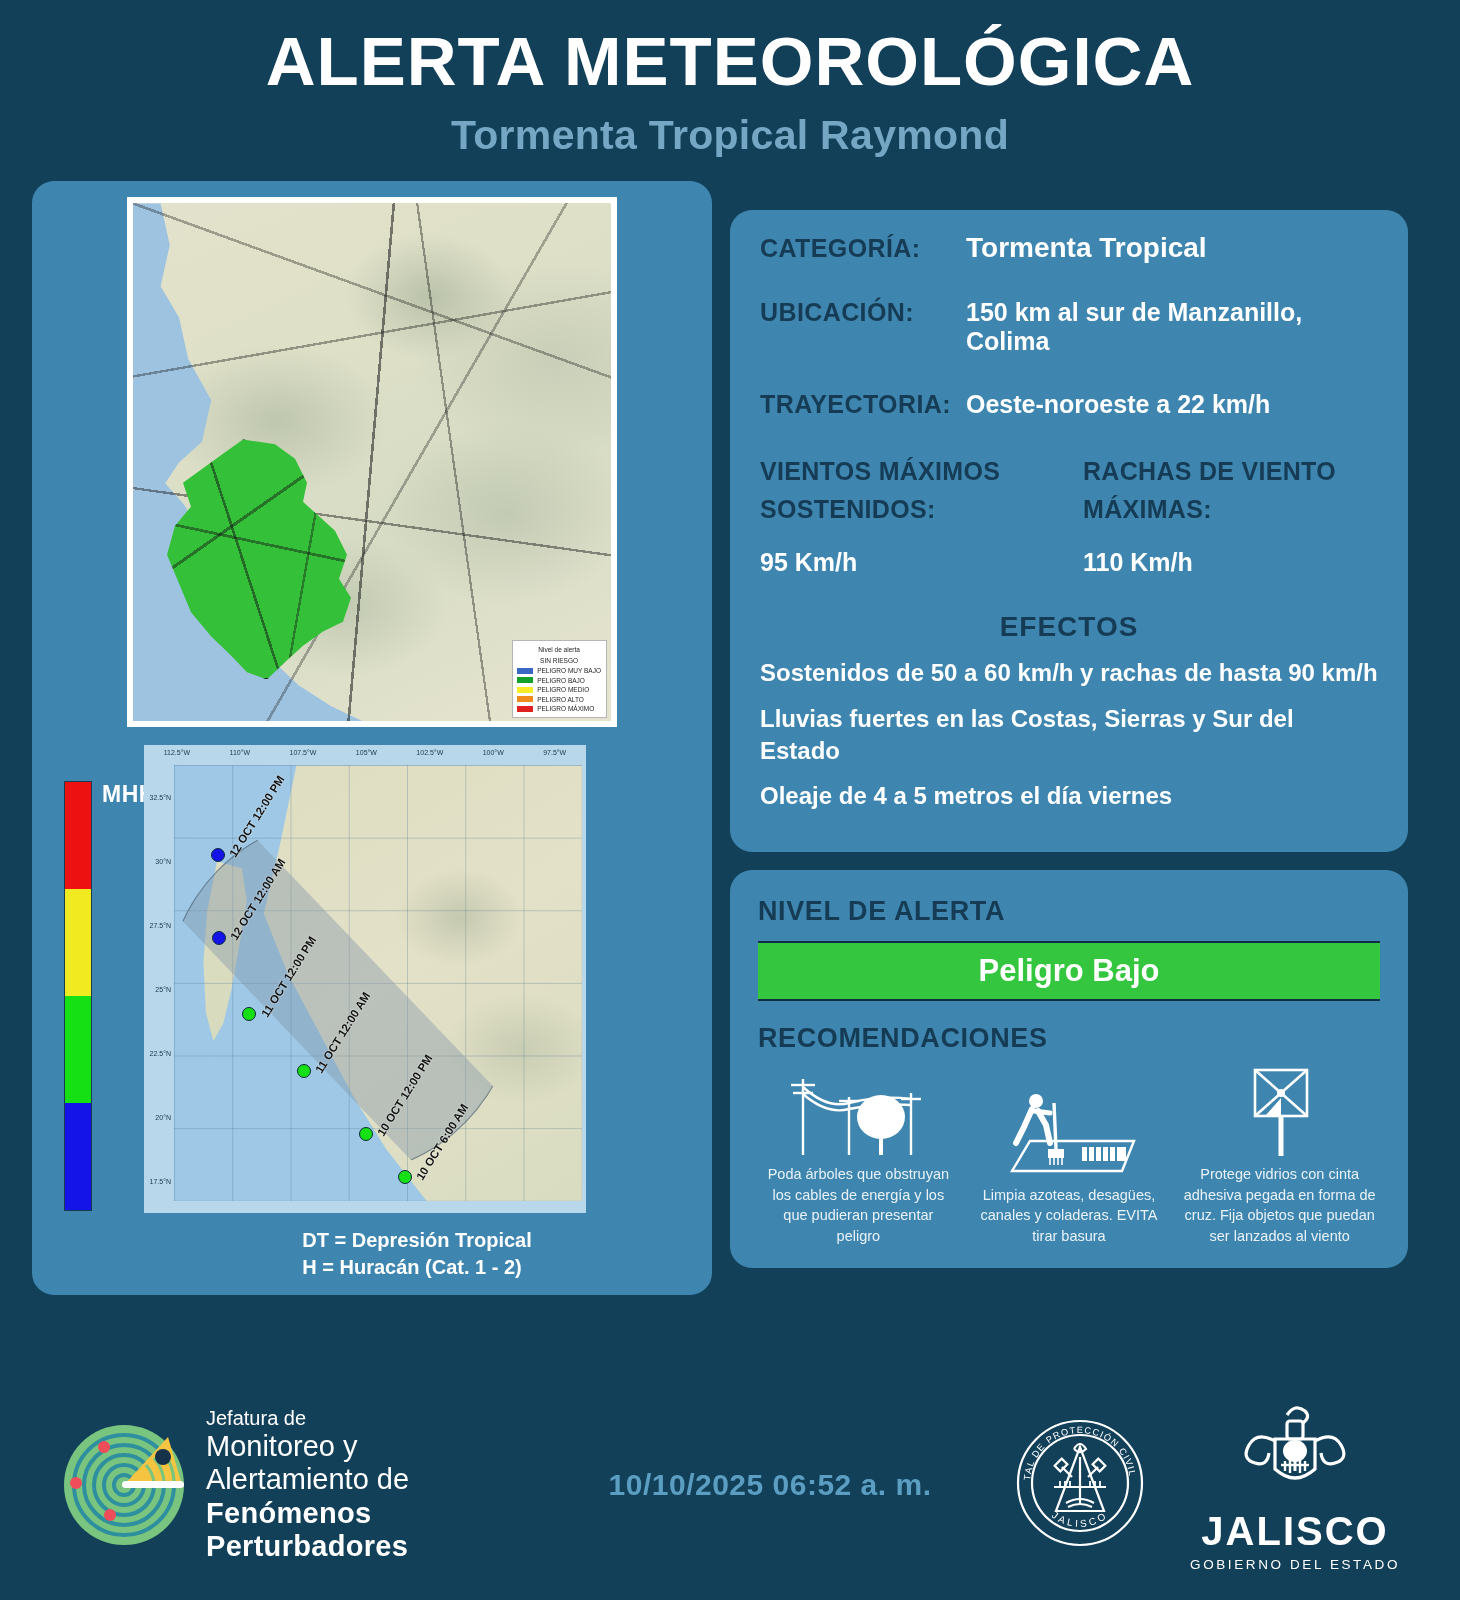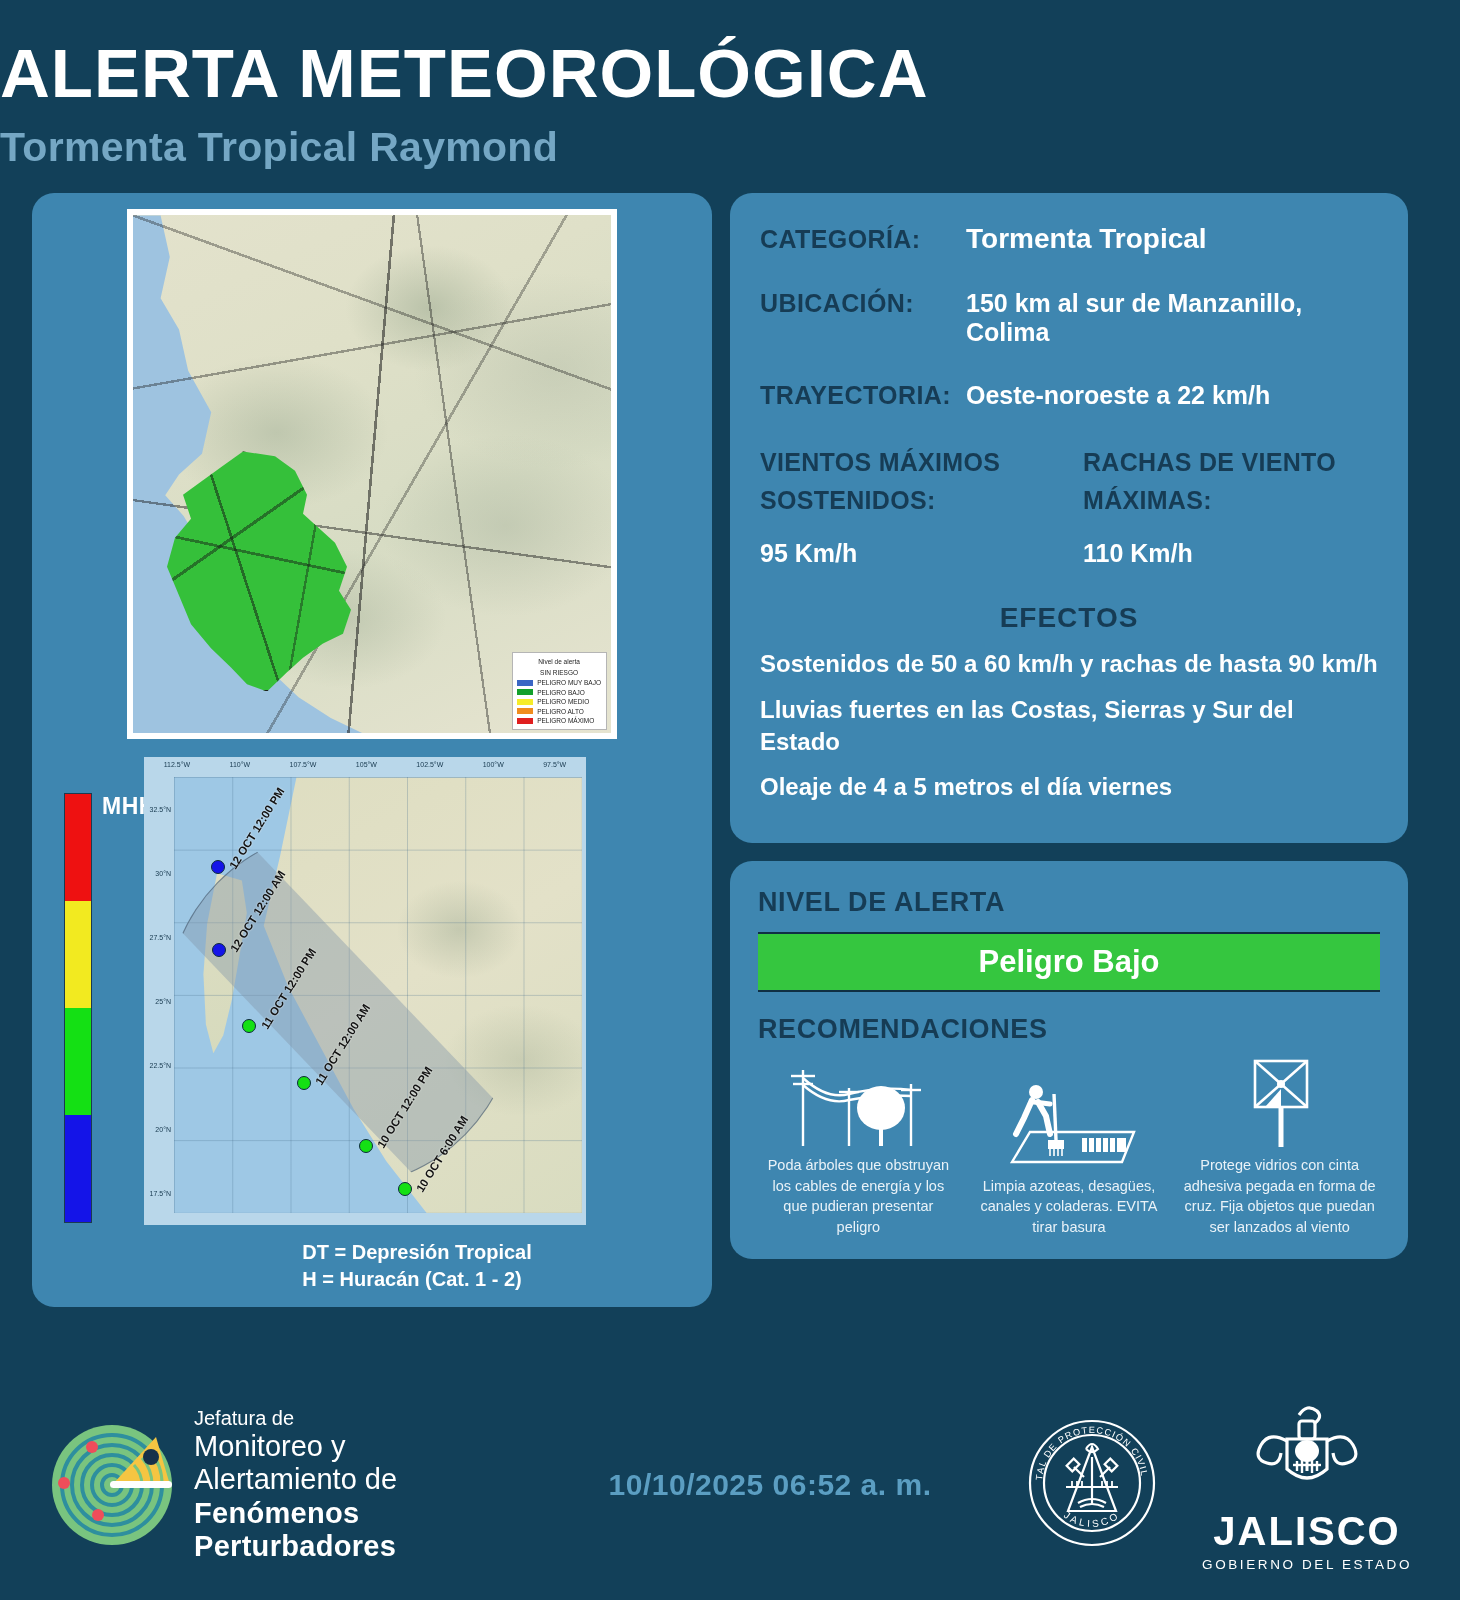--- a/index.html
+++ b/index.html
@@ -8,21 +8,21 @@
   body {
     width: 1460px;
     height: 1600px;
     background: #124059;
     font-family: "Liberation Sans", sans-serif;
     overflow: hidden;
     position: relative;
   }
 
   
-  .header { padding-top: 38px; }
+  .header { padding-top: 26px; text-align: center; }
   .title {
     font-size: 69px;
     font-weight: bold;
     color: #ffffff;
     letter-spacing: 1px;
     line-height: 1.05;
   }
   .subtitle {
     font-size: 41px;
     font-weight: bold;
@@ -230,21 +230,21 @@
     display: flex;
     justify-content: space-around;
     text-align: left;
     color: #ffffff;
     font-weight: bold;
     font-size: 20px;
     line-height: 1.35;
   }
 
   
-  .info-panel { padding: 30px 30px 26px 30px; }
+  .info-panel { padding: 22px 30px 26px 30px; margin-top: 29px; }
   .info-row { display: flex; align-items: baseline; margin-bottom: 34px; }
   .info-label {
     color: #163c55;
     font-size: 25px;
     font-weight: bold;
     letter-spacing: .4px;
     width: 206px;
     flex: 0 0 auto;
   }
   .info-value {
@@ -323,21 +323,21 @@
     padding: 0 4px;
   }
 
   
   .footer {
     position: absolute;
     left: 0; right: 0; bottom: 0;
     height: 230px;
     display: flex;
     align-items: center;
-    padding: 0 48px;
+    padding: 0 60px;
   }
   .brand { display: flex; align-items: center; gap: 18px; width: 470px; }
   .radar { width: 128px; height: 128px; position: relative; flex: 0 0 auto; }
   .brand-text { color: #ffffff; line-height: 1.15; }
   .bt1 { font-size: 20px; }
   .bt2 { font-size: 29px; }
   .bt3 { font-size: 29px; font-weight: bold; letter-spacing: .3px; }
 
   .timestamp {
     flex: 1;

